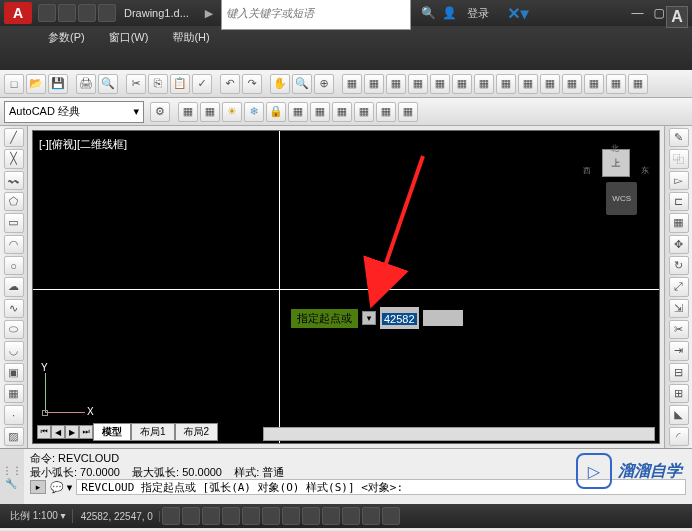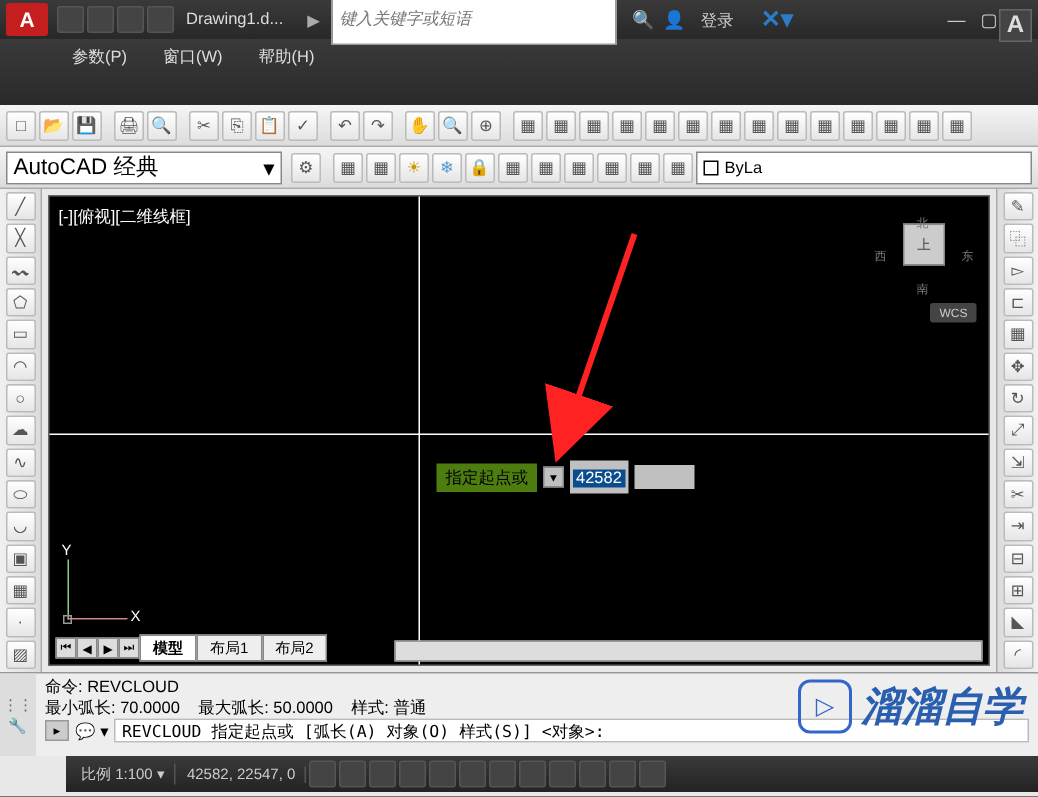--- a/index.html
+++ b/index.html
@@ -19,21 +19,21 @@
 .x-icon { color: #2a7cc4; font-weight: bold; }
 
 .menubar { height: 44px; background: linear-gradient(#3a3a3a,#2a2a2a); padding: 2px 38px; }
 .menu-row { display: flex; gap: 4px; height: 20px; }
 .menu-item { color: #ddd; font-size: 11px; padding: 2px 10px; cursor: pointer; }
 
 .toolbar-row { height: 28px; background: linear-gradient(#f5f5f5,#dcdcdc); border-bottom: 1px solid #aaa; display: flex; align-items: center; padding: 0 4px; gap: 2px; }
 .tb-btn { width: 20px; height: 20px; background: linear-gradient(#fff,#e5e5e5); border: 1px solid #bbb; border-radius: 2px; display: flex; align-items: center; justify-content: center; font-size: 11px; color: #555; }
 .tb-sep { width: 4px; }
 
-.ws-combo { width: 184px; height: 22px; background: #fff; border: 1px solid #888; font-size: 15px; padding: 0 4px; display: flex; align-items: center; justify-content: space-between; margin-right: 4px; }
+.ws-combo { width: 140px; height: 22px; background: #fff; border: 1px solid #888; font-size: 11px; padding: 0 4px; display: flex; align-items: center; justify-content: space-between; margin-right: 4px; }
 .layer-combo { flex: 1; height: 22px; background: #fff; border: 1px solid #888; font-size: 11px; padding: 0 4px; display: flex; align-items: center; }
 
 .main { display: flex; height: 322px; }
 .vtool { width: 28px; background: linear-gradient(90deg,#f0f0f0,#dcdcdc); border-right: 1px solid #aaa; display: flex; flex-direction: column; align-items: center; padding: 2px 0; gap: 2px; }
 .rtool { width: 28px; background: linear-gradient(90deg,#dcdcdc,#f0f0f0); border-left: 1px solid #aaa; display: flex; flex-direction: column; align-items: center; padding: 2px 0; gap: 2px; }
 
 .canvas-wrap { flex: 1; position: relative; }
 .canvas { position: absolute; inset: 4px; background: #000; border: 1px solid #666; }
 .view-label { position: absolute; top: 6px; left: 6px; color: #fff; font-size: 11px; }
 .crosshair-v { position: absolute; top: 0; bottom: 0; left: 246px; width: 1px; background: #fff; }
@@ -45,21 +45,21 @@
 .ucs .xl { position: absolute; bottom: -4px; left: 42px; color: #fff; font-size: 10px; }
 .ucs .box { position: absolute; bottom: -3px; left: -3px; width: 6px; height: 6px; border: 1px solid #999; }
 
 .viewcube { position: absolute; top: 8px; right: 8px; width: 70px; height: 80px; }
 .cube { width: 28px; height: 28px; background: #ccc; border: 1px solid #888; margin: 10px auto 0; display: flex; align-items: center; justify-content: center; font-size: 9px; color: #444; }
 .compass { position: absolute; top: 6px; left: 2px; right: 2px; color: #777; font-size: 8px; text-align: center; }
 .compass .n { position: absolute; top: -2px; left: 28px; }
 .compass .s { position: absolute; top: 42px; left: 28px; }
 .compass .e { position: absolute; top: 20px; right: 0; }
 .compass .w { position: absolute; top: 20px; left: 0; }
-.wcs-badge { position: absolute; bottom: 4px; right: 0; background: #444; color: #ccc; font-size: 8px; padding: 2px 6px; border-radius: 2px; }
+.wcs-badge { position: absolute; bottom: 4px; right: 14px; background: #444; color: #ccc; font-size: 8px; padding: 12px 6px; border-radius: 2px; }
 
 .arrow { position: absolute; top: 20px; left: 160px; width: 240px; height: 180px; }
 .arrow svg { width: 100%; height: 100%; }
 
 .dyn-prompt { position: absolute; top: 176px; left: 258px; display: flex; align-items: center; gap: 4px; }
 .dyn-label { background: #4d7c0f; color: #000; font-size: 11px; padding: 2px 6px; }
 .dyn-icon { width: 14px; height: 14px; background: #c0c0c0; border: 1px solid #888; font-size: 9px; display: flex; align-items: center; justify-content: center; }
 .dyn-input { background: #c0c0c0; padding: 2px; }
 .dyn-input-sel { background: #0a4d8f; color: #fff; font-size: 11px; padding: 0 2px; }
 .dyn-extra { width: 40px; height: 16px; background: #c0c0c0; }
@@ -72,27 +72,27 @@
 
 .cmdarea { height: 56px; background: #eee; border-top: 1px solid #999; display: flex; }
 .cmd-handle { width: 24px; background: #ddd; display: flex; flex-direction: column; align-items: center; justify-content: center; gap: 2px; }
 .cmd-handle span { font-size: 10px; color: #666; }
 .cmd-text { flex: 1; padding: 2px 6px; font-size: 11px; font-family: "SimSun", monospace; }
 .cmd-line { line-height: 14px; }
 .cmd-input-line { display: flex; align-items: center; gap: 4px; }
 .cmd-chev { width: 16px; height: 14px; background: #ccc; border: 1px solid #999; font-size: 9px; display: flex; align-items: center; justify-content: center; }
 .cmd-input { flex: 1; background: #fff; border: 1px solid #bbb; height: 16px; font-size: 11px; font-family: "SimSun", monospace; padding: 0 4px; }
 
-.statusbar { height: 24px; background: linear-gradient(#3a3a3a,#232323); display: flex; align-items: center; padding: 0 4px; gap: 2px; color: #ccc; font-size: 10px; margin-left: 44px; }
+.statusbar { height: 24px; background: linear-gradient(#3a3a3a,#232323); display: flex; align-items: center; padding: 0 4px; gap: 2px; color: #ccc; font-size: 10px; }
 .st-item { padding: 0 6px; border-right: 1px solid #555; }
 .st-btn { width: 18px; height: 18px; background: #444; border: 1px solid #555; border-radius: 2px; }
 
 .watermark { position: absolute; bottom: 42px; right: 10px; display: flex; align-items: center; gap: 6px; z-index: 50; }
 .wm-icon { width: 36px; height: 36px; border: 2px solid #36c; border-radius: 8px; display: flex; align-items: center; justify-content: center; color: #36c; font-size: 16px; }
-.wm-text { color: #2a5fb0; font-size: 27px; font-weight: bold; font-style: italic; }
+.wm-text { color: #2a5fb0; font-size: 16px; font-weight: bold; font-style: italic; }
 
 .a-big { position: absolute; top: 6px; right: 4px; width: 22px; height: 22px; background: #444; color: #ddd; display: flex; align-items: center; justify-content: center; font-weight: bold; border: 1px solid #666; }
 </style>
 </head>
 <body>
 
 <div class="titlebar">
   <div class="logo">A</div>
   <div class="qat">
     <div class="btn"></div>
@@ -172,24 +172,20 @@
   <div class="tb-btn">▦</div>
   <div class="tb-btn" style="color:#c90;">☀</div>
   <div class="tb-btn" style="color:#59c;">❄</div>
   <div class="tb-btn">🔒</div>
   <div class="tb-btn">▦</div>
   <div class="tb-btn">▦</div>
   <div class="tb-btn">▦</div>
   <div class="tb-btn">▦</div>
   <div class="tb-btn">▦</div>
   <div class="tb-btn">▦</div>
-  <div class="layer-combo">
-    <span style="width:10px;height:10px;background:#fff;border:1px solid #000;margin-right:4px;"></span>
-    <span>ByLa</span>
-  </div>
 </div>
 
 <div class="main">
   <div class="vtool">
     <div class="tb-btn">╱</div>
     <div class="tb-btn">╳</div>
     <div class="tb-btn">〰</div>
     <div class="tb-btn">⬠</div>
     <div class="tb-btn">▭</div>
     <div class="tb-btn">◠</div>

